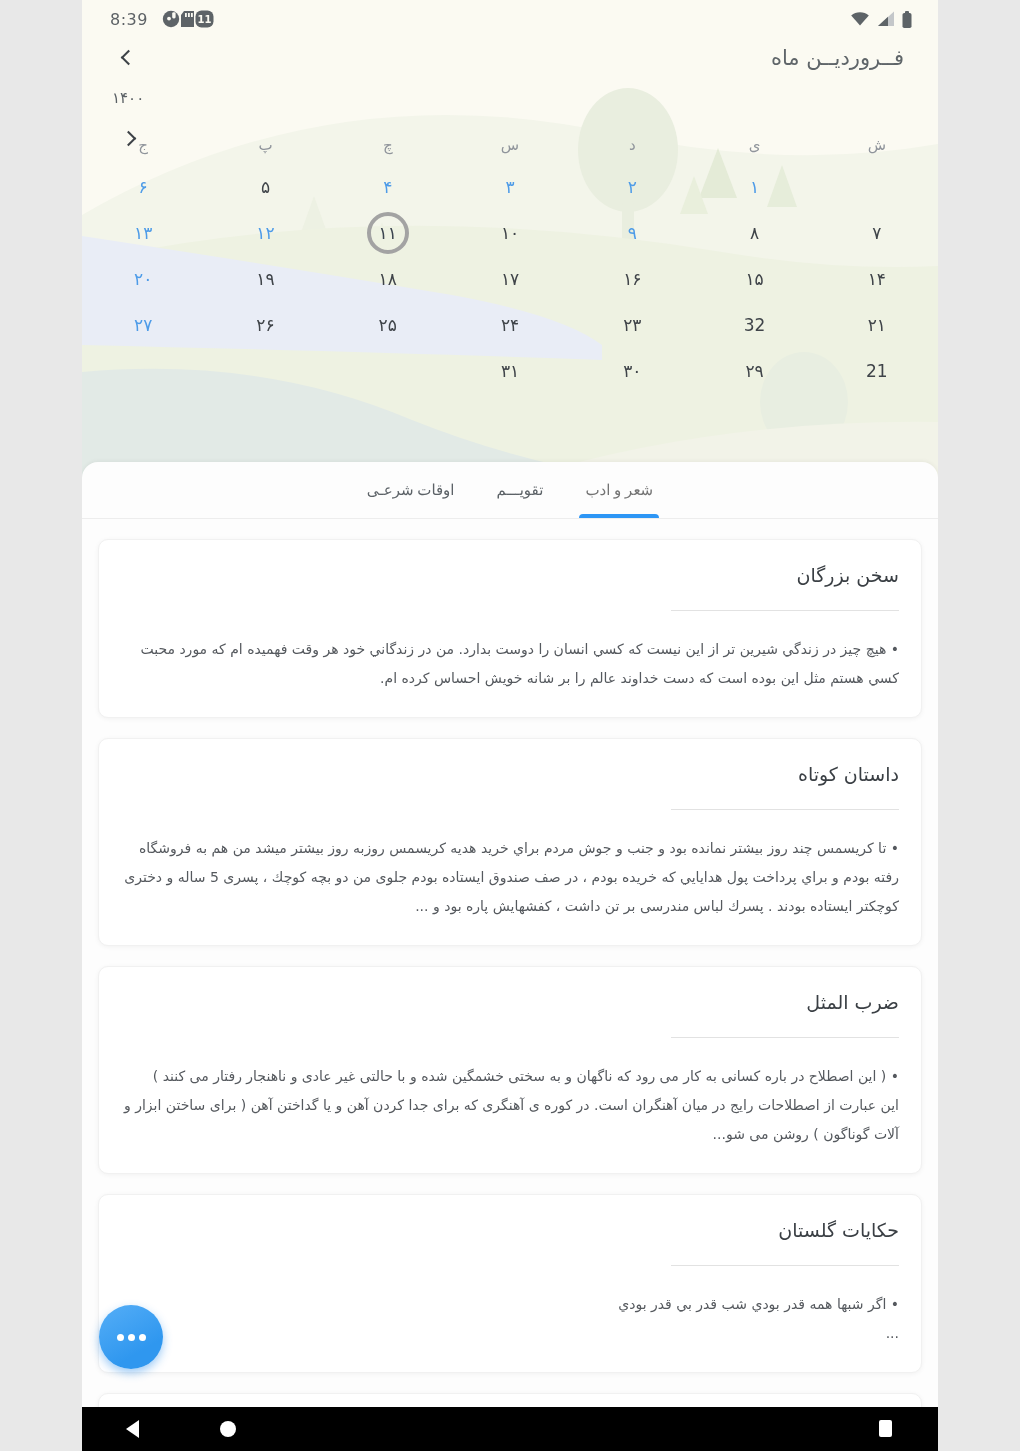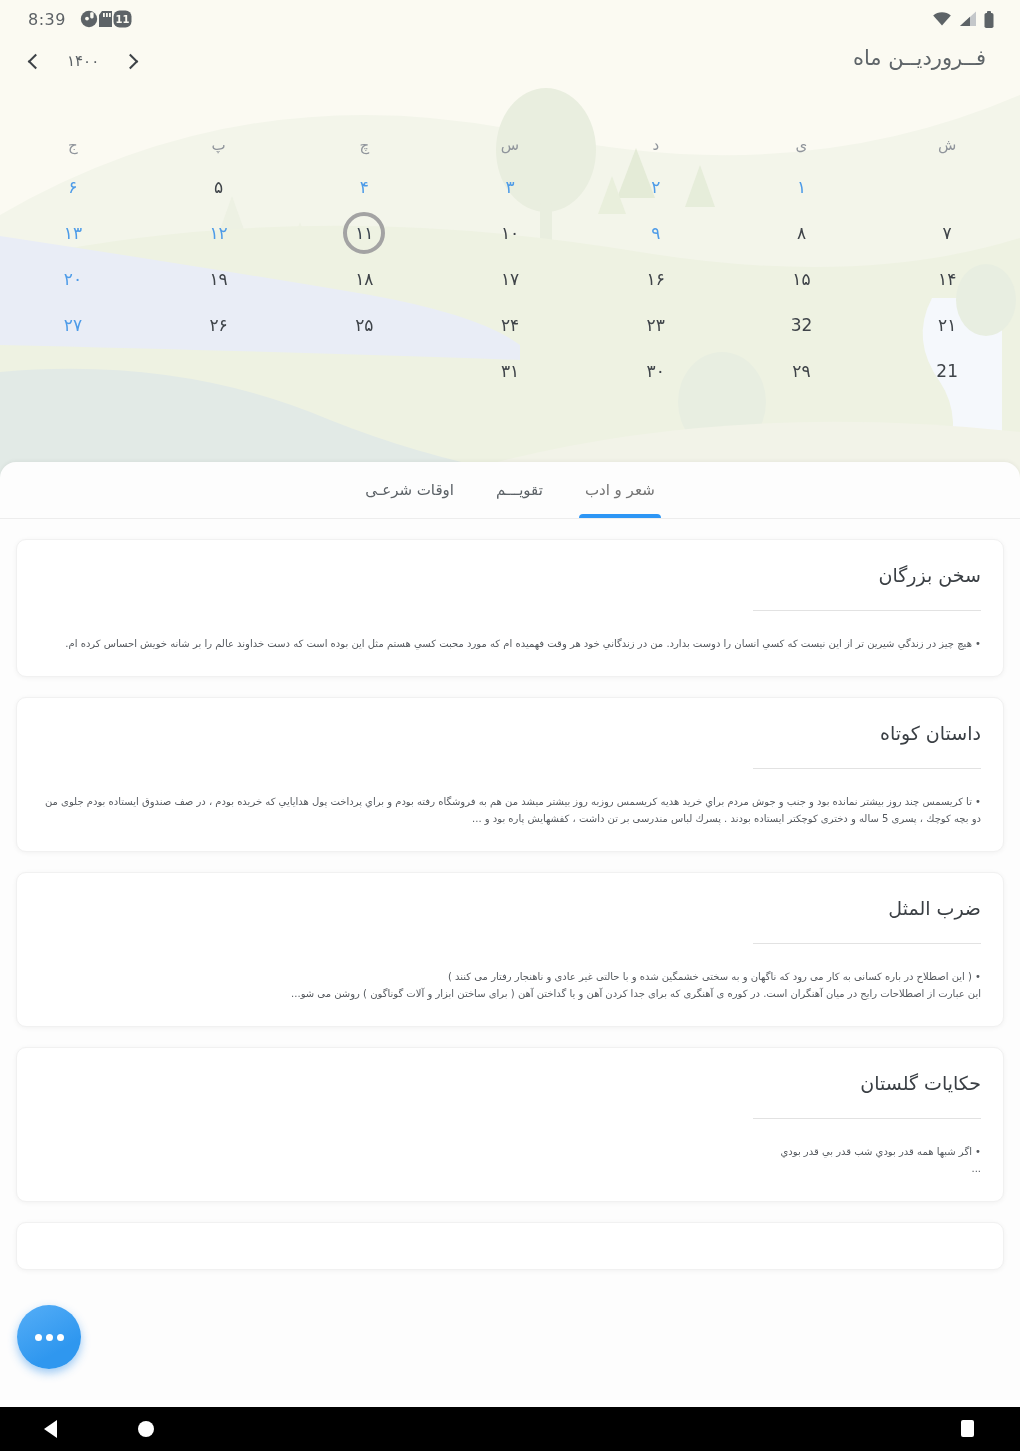--- a/index.html
+++ b/index.html
@@ -1,36 +1,36 @@
 <!DOCTYPE html>
 <html lang="fa"><head>
 <meta charset="utf-8">
 <style>
   * { margin:0; padding:0; box-sizing:border-box; }
   html,body { background:#e8e8e8; }
   body { font-family:"DejaVu Sans", sans-serif; }
-  .screen { position:relative; width:1020px; height:1451px; margin:0 auto;
+  .screen { position:relative; width:856px; height:1451px; margin:0 auto;
             background:#fbfaf2; overflow:hidden; }
 
   
   .landscape { position:absolute; top:0; left:0; width:1020px; height:520px; }
 
   
   .status-bar { position:absolute; top:0; left:0; right:0; height:32px; z-index:5;
                 display:flex; align-items:center; padding:6px 26px 0 28px; }
   .sb-time { font-size:16px; color:#5d6266; letter-spacing:.5px; }
   .sb-left { display:flex; align-items:center; margin-left:14px; }
   .sb-right { display:flex; align-items:center; gap:7px; margin-left:auto; }
   .sb-ic { display:block; }
 
   
   .month-title { position:absolute; top:46px; right:34px; z-index:5;
                  font-size:21px; color:#5f6569; direction:rtl; }
   .year-nav { position:absolute; top:52px; left:30px; z-index:5;
-              display:flex; align-items:center; gap:26px; }
+              display:flex; align-items:center; gap:26px;flex-direction:column; }
   .chev { width:11px; height:11px; border-left:2.6px solid #3d4247; border-bottom:2.6px solid #3d4247;
           display:inline-block; cursor:pointer; }
   .chev.left  { transform:rotate(45deg); }
   .chev.right { transform:rotate(-135deg); }
   .year-label { font-size:15px; color:#5a6065; }
 
   
   .cal-grid { position:absolute; top:126px; left:0; right:0; z-index:4;
               display:grid; grid-template-columns:repeat(7,1fr);
               grid-template-rows:38px repeat(5,46px);
@@ -42,32 +42,32 @@
   .day.today { border:4px solid #a3a3a3; color:#3c4550; }
 
   
   .sheet { position:absolute; top:462px; left:0; right:0; height:945px; z-index:6;
            background:#fdfdfd; border-radius:16px 16px 0 0;
            box-shadow:0 -1px 4px rgba(0,0,0,.05); overflow:hidden; }
   .tabs-row { height:57px; border-bottom:1px solid #ededed;
               display:flex; justify-content:center; align-items:stretch;
               direction:rtl; gap:38px; }
   .tab { position:relative; display:flex; align-items:center; font-size:15px;
-         color:#5c6267; cursor:pointer; padding:0 2px; }
+         color:#5c6267; cursor:pointer; padding:0 2px;font-family:Liberation Serif, serif; }
   .tab.active { color:#737373; }
   .tab.active::after { content:""; position:absolute; left:-4px; right:-4px; bottom:0;
                        height:4px; background:#2d96f5; border-radius:4px 4px 0 0; }
 
   .cards { padding:20px 16px 0; display:flex; flex-direction:column; gap:20px; }
   .card { background:#fff; border:1px solid #f1f1f1; border-radius:10px;
           box-shadow:0 1px 5px rgba(0,0,0,.05); padding:22px 22px 24px;
           direction:rtl; text-align:right; cursor:pointer; }
   .card-title { font-size:19px; line-height:26px; color:#3a3f44; }
   .card-divider { width:228px; border-bottom:1px solid #e2e2e2; margin-top:22px; }
-  .card-body { margin-top:24px; font-size:10px; line-height:17px; color:#55595e;
+  .card-body { margin-top:24px; font-size:14px; line-height:29px; color:#55595e;
                white-space:pre-line; }
 
   
   .fab { position:absolute; left:17px; top:1305px; width:64px; height:64px; z-index:8;
          border-radius:50%; background:linear-gradient(150deg,#55aef7 0%,#2f97ef 70%);
          box-shadow:0 4px 10px rgba(40,140,235,.45);
          display:flex; align-items:center; justify-content:center; gap:4px; cursor:pointer; }
   .fab .dot { width:7px; height:7px; border-radius:50%; background:#fff; }
 
   

